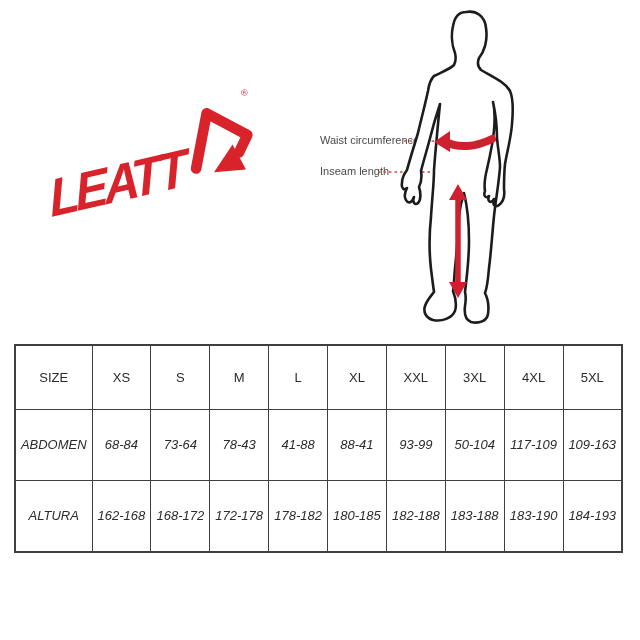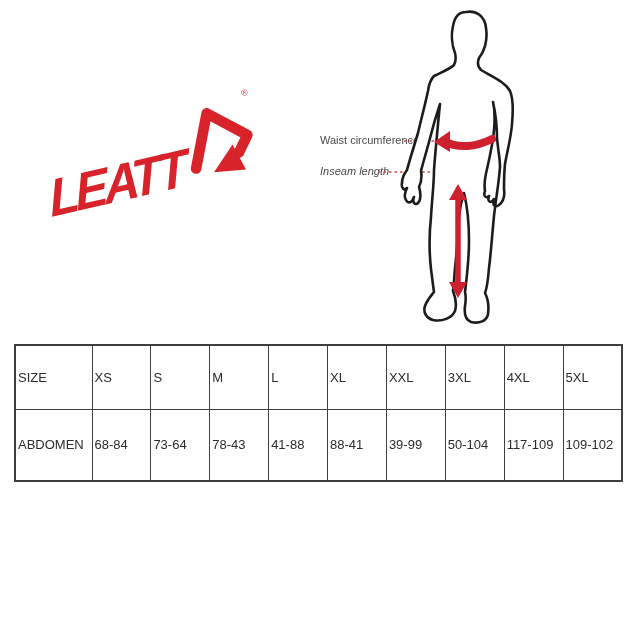--- a/index.html
+++ b/index.html
@@ -13,32 +13,32 @@
   .logo-word{color:var(--accent,#d8232a);font-weight:bold;font-style:italic;
              font-size:50px;line-height:1;letter-spacing:-4px;
              transform:skewX(-8deg) scaleY(1.05);white-space:nowrap;}
   .logo-tri{margin-left:2px;margin-bottom:2px;}
   .logo-reg{position:absolute;right:-2px;top:-6px;color:var(--accent,#d8232a);
             font-size:9px;font-style:normal;}
 
   
   .diagram-label{position:absolute;font-size:11px;color:#4a4a4c;white-space:nowrap;}
   .lbl-waist{left:320px;top:134px;}
-  .lbl-inseam{left:320px;top:165px;font-style:italic;}
+  .lbl-inseam{left:320px;top:165px;}
   .figure-svg{position:absolute;left:370px;top:0px;}
 
   
   .size-table-wrap{position:absolute;left:14px;top:344px;width:609px;}
   table.size-table{border-collapse:collapse;width:609px;table-layout:fixed;
                    border:2px solid #3f3f3f;}
   table.size-table td,table.size-table th{border:1px solid #3f3f3f;
-        vertical-align:middle;font-size:13px;color:#2b2b2b;
+        text-align:center;vertical-align:middle;font-size:13px;color:#2b2b2b;
         font-weight:normal;padding:0 2px;line-height:1.35;}
   table.size-table tr.hdr td{height:63px;}
-  table.size-table tr.datarow td{height:70px;}
+  table.size-table tr.datarow td{height:70px;font-style:italic;}
   col.first{width:77px;}
 </style>
 </head>
 <body>
 
 <div class="page">
 
   <div class="logo">
     <span class="logo-reg">®</span>
     <div class="logo-row">
@@ -117,22 +117,34 @@
             <td>4XL</td>
             <td>5XL</td>
           </tr>
           <tr class="datarow">
             <td>ABDOMEN</td>
             <td>68-84</td>
             <td>73-64</td>
             <td>78-43</td>
             <td>41-88</td>
             <td>88-41</td>
-            <td>39-99</td>
+            <td>93-99</td>
             <td>50-104</td>
             <td>117-109</td>
-            <td>109-102</td>
+            <td>109-163</td>
+          </tr>
+          <tr class="datarow">
+            <td>ALTURA</td>
+            <td>162-168</td>
+            <td>168-172</td>
+            <td>172-178</td>
+            <td>178-182</td>
+            <td>180-185</td>
+            <td>182-188</td>
+            <td>183-188</td>
+            <td>183-190</td>
+            <td>184-193</td>
           </tr>
         </tbody>
     </table>
   </div>
 
 </div>
 
 </body></html>

